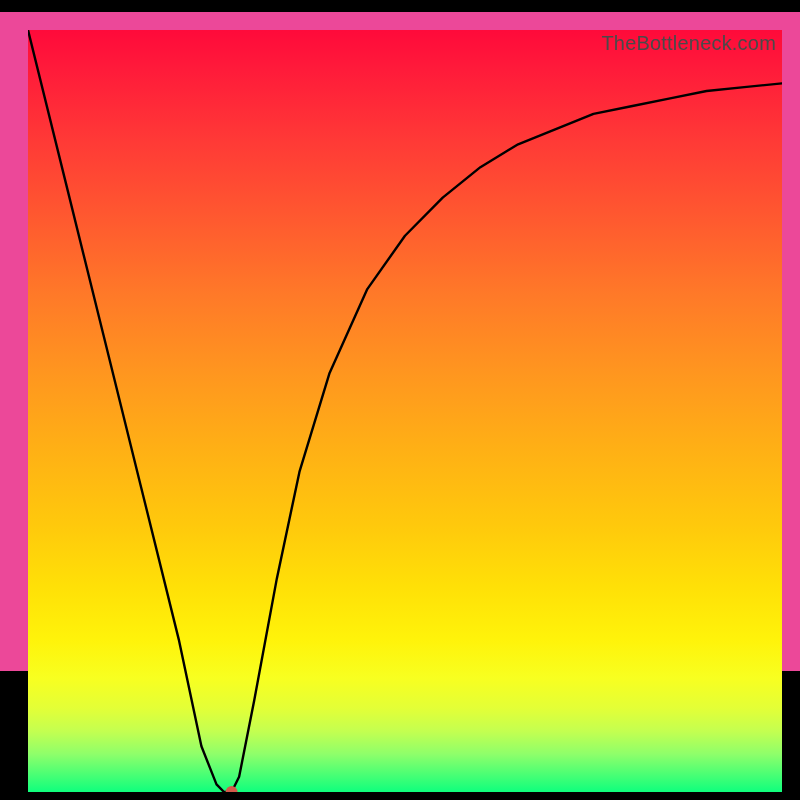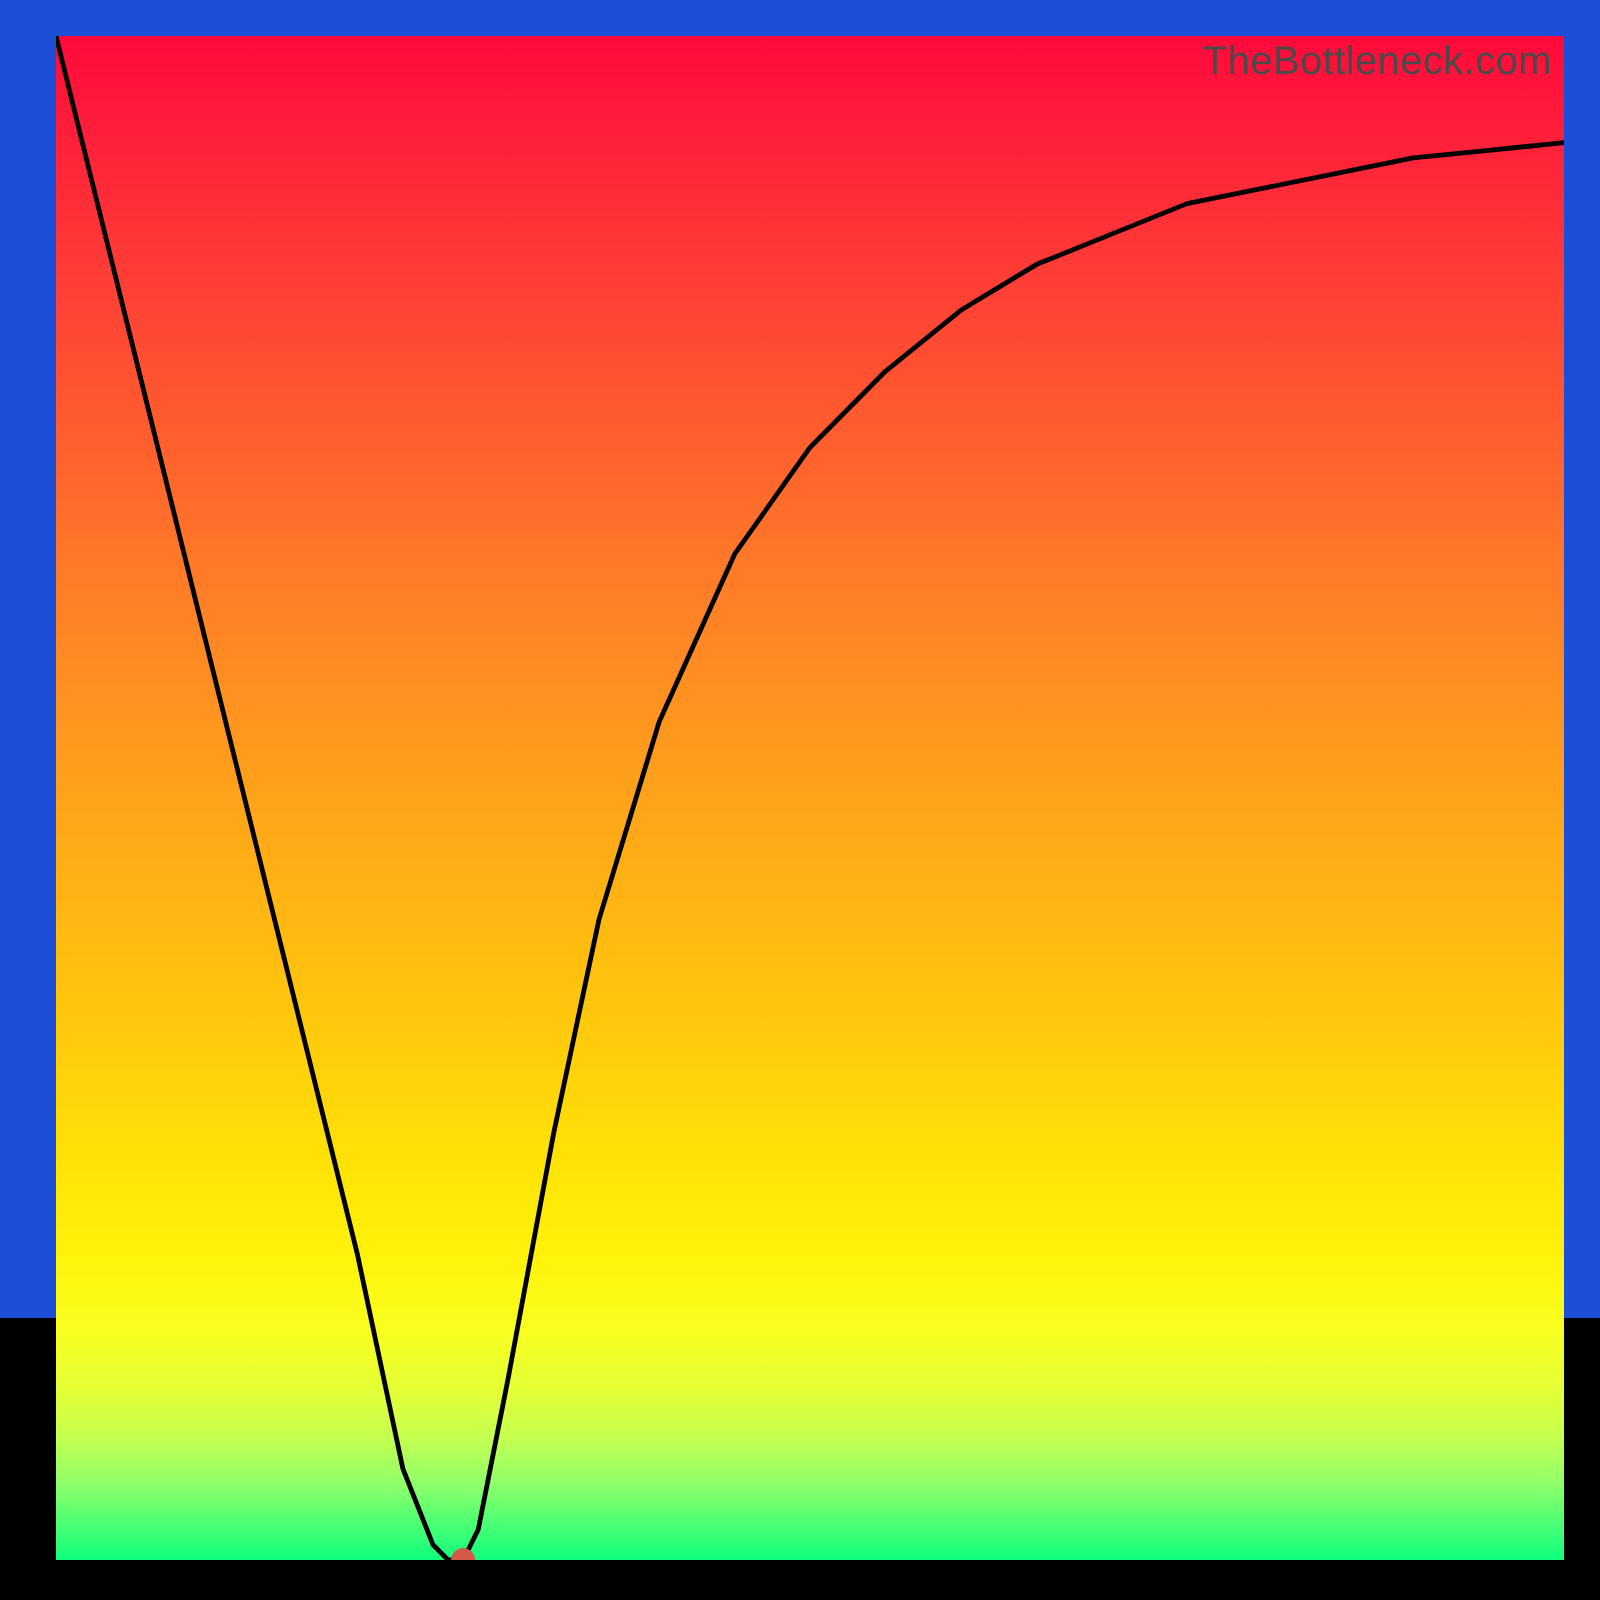--- a/index.html
+++ b/index.html
@@ -8,21 +8,22 @@
     width: 800px;
     height: 800px;
     overflow: hidden;
     background: #000;
     font-family: Arial, Helvetica, sans-serif;
   }
   .frame {
     position: relative;
     width: 800px;
     height: 659px;
-    background: #1d4ed8;
+    background: #ec4899;
+    margin-top: 12px;
   }
   .plot {
     position: absolute;
     left: 28px;
     top: 18px;
     width: 754px;
     height: 762px;
     
     background: linear-gradient(
       to bottom,

